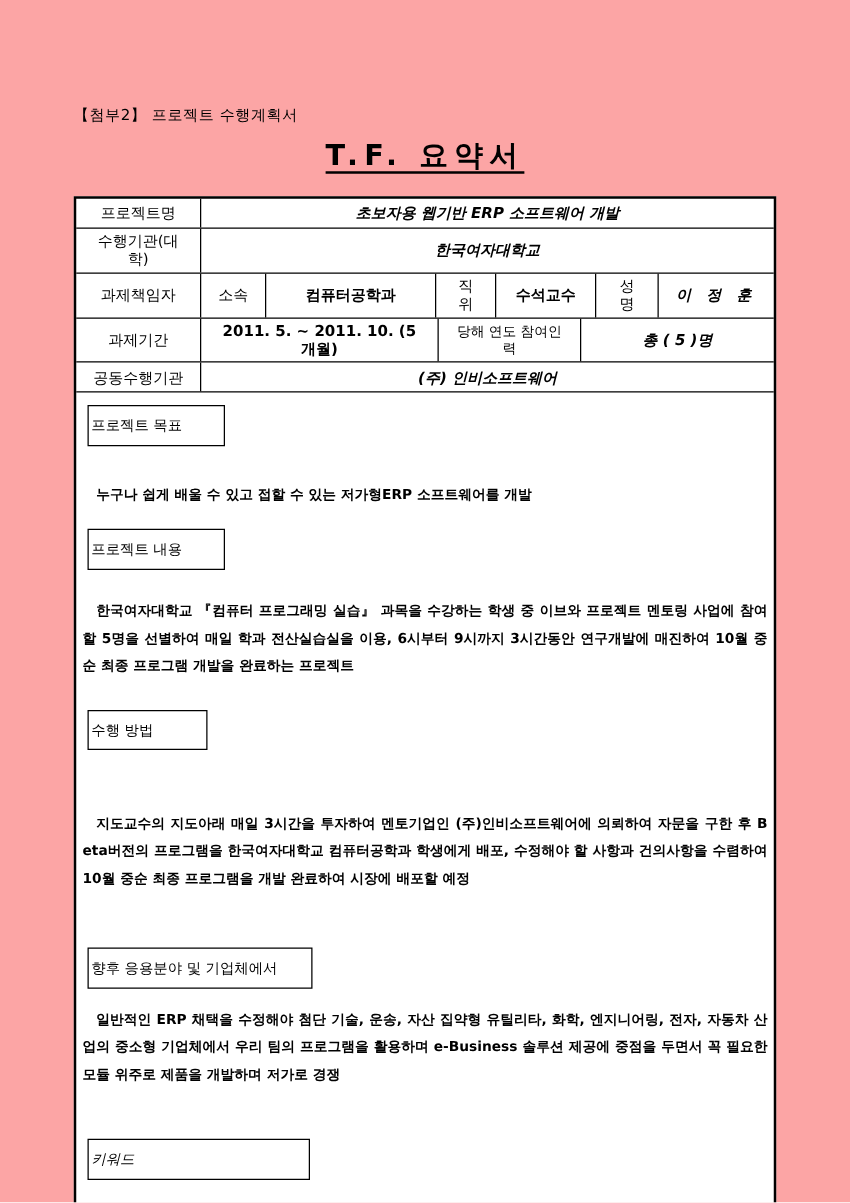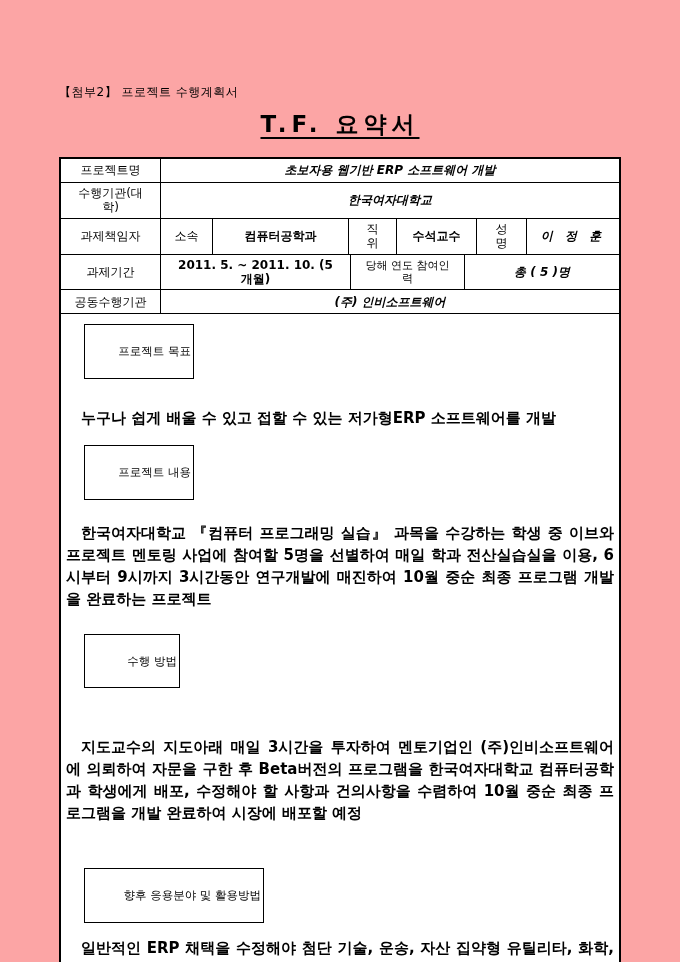--- a/index.html
+++ b/index.html
@@ -68,34 +68,34 @@
 
   .body-area {
     box-sizing: border-box;
     height: 660px;
     padding: 0 5px;
   }
   .label-box {
     box-sizing: border-box;
     border: 1px solid #000;
     font-size: 11.5px;
-    text-align: right;
-    padding: 20px 2px;
-    margin-left: 18px;
+    text-align: left;
+    padding: 9px 2px;
+    margin-left: 4px;
     line-height: 1.1;
   }
   .lb-goal    { width: 110px; margin-top: 10px; }
   .lb-content { width: 110px; margin-top: 16px; }
   .lb-method  { width: 96px;  margin-top: 24px; }
   .lb-future  { width: 180px; margin-top: 44px; }
   .lb-keyword { width: 178px; margin-top: 40px; font-style: italic; }
 
   .section-text {
     margin: 0;
-    font-size: 15px;
+    font-size: 11px;
     font-weight: bold;
     line-height: 22px;
     text-align: justify;
     text-indent: 1em;
     word-break: break-all;
   }
   .txt-goal    { margin-top: 28px; }
   .txt-content { margin-top: 22px; }
   .txt-method  { margin-top: 48px; }
   .txt-future  { margin-top: 14px; }
@@ -160,21 +160,21 @@
         <div class="label-box lb-content">프로젝트 내용</div>
         <p class="section-text txt-content">한국여자대학교 『컴퓨터 프로그래밍 실습』 과목을 수강하는 학생 중 이브와 프로젝트 멘토링 사업에 참여할 5명을 선별하여 매일 학과 전산실습실을 이용, 6시부터 9시까지 3시간동안 연구개발에 매진하여 10월 중순 최종 프로그램 개발을 완료하는 프로젝트</p>
       </div>
 
       <div class="section">
         <div class="label-box lb-method">수행 방법</div>
         <p class="section-text txt-method">지도교수의 지도아래 매일 3시간을 투자하여 멘토기업인 (주)인비소프트웨어에 의뢰하여 자문을 구한 후 Beta버전의 프로그램을 한국여자대학교 컴퓨터공학과 학생에게 배포, 수정해야 할 사항과 건의사항을 수렴하여 10월 중순 최종 프로그램을 개발 완료하여 시장에 배포할 예정</p>
       </div>
 
       <div class="section">
-        <div class="label-box lb-future">향후 응용분야 및 활용방법</div>
+        <div class="label-box lb-future">향후 응용분야 및 기업체에서</div>
         <p class="section-text txt-future">일반적인 ERP 채택을 수정해야 첨단 기술, 운송, 자산 집약형 유틸리타, 화학, 엔지니어링, 전자, 자동차 산업의 중소형 기업체에서 우리 팀의 프로그램을 활용하며 e-Business 솔루션 제공에 중점을 두면서 꼭 필요한 모듈 위주로 제품을 개발하며 저가로 경쟁</p>
       </div>
 
       <div class="section">
         <div class="label-box lb-keyword">키워드</div>
         <p class="section-text txt-keyword">ERP, 소프트웨어</p>
       </div>
 
     </div>
 

